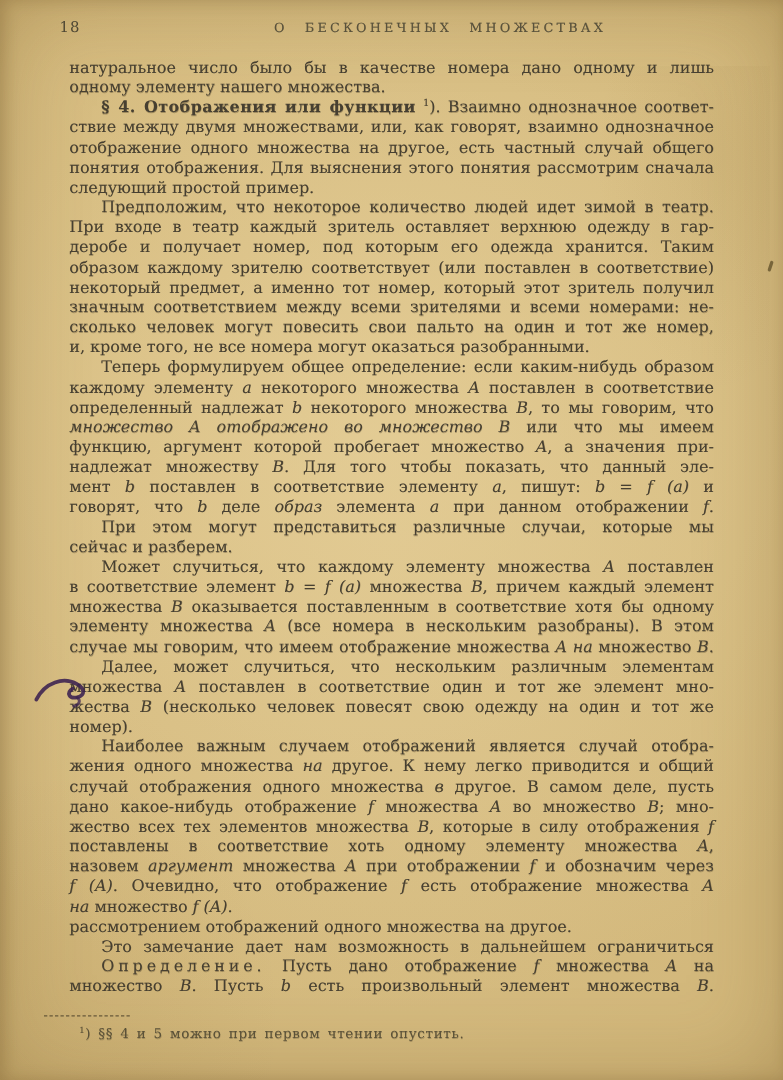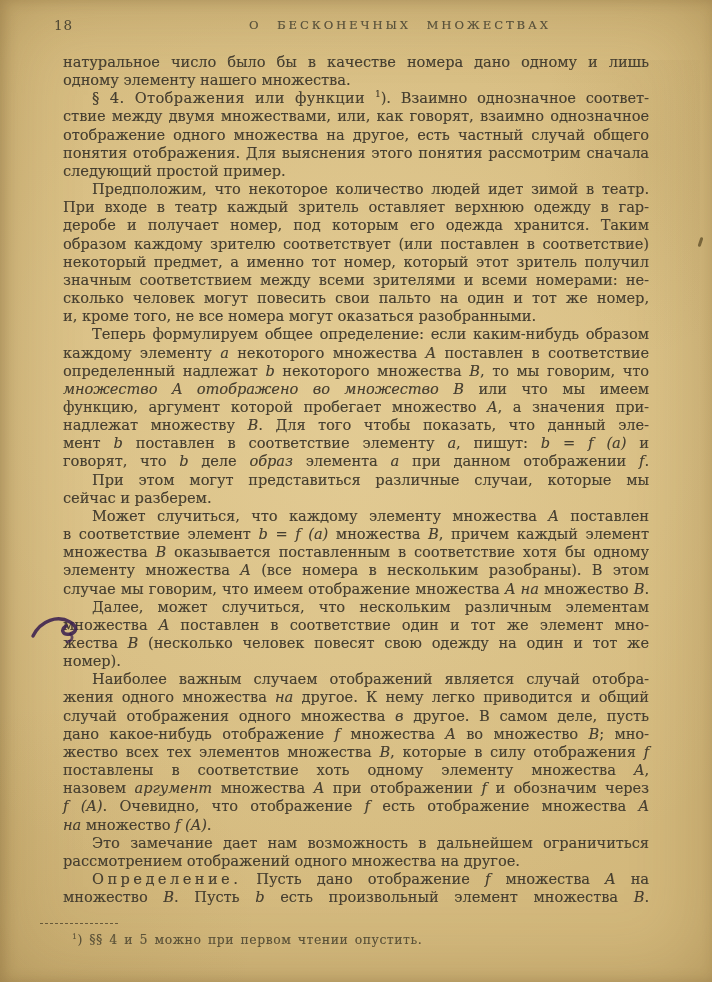--- a/index.html
+++ b/index.html
@@ -23,21 +23,21 @@
   .text-block{
     position:absolute;top:53px;left:63px;width:586px;
     font-size:14.5px;line-height:18.15px;color:#463f31;
     text-shadow:.3px .3px .4px rgba(60,50,30,.35);
   }
   .line{text-align:justify;text-align-last:justify;white-space:normal;}
   .line.lastline{text-align-last:left;}
   .line.indent{text-indent:29px;}
   .sg-n{}
   .sg-i{font-style:italic;}
-  .sg-b{font-weight:normal;letter-spacing:.4px;}
+  .sg-b{font-weight:bold;letter-spacing:.4px;}
   .sg-s{letter-spacing:3.5px;}
   .sg-p{font-size:62%;vertical-align:super;line-height:0;}
   .footnote-rule{
     position:absolute;top:923px;left:40px;width:78px;height:0;
     border-top:1.6px dashed rgba(86,74,48,.85);
   }
   .footnote{
     position:absolute;top:933px;left:72px;width:560px;
     font-size:12.3px;color:#5a5138;letter-spacing:.6px;word-spacing:2px;
     text-shadow:.3px .3px .4px rgba(70,60,35,.3);
@@ -99,22 +99,22 @@
       <div class="line"><span class="sg-n">жества </span><span class="sg-i">B</span><span class="sg-n"> (несколько человек повесят свою одежду на один и тот же номер).</span></div>
       <div class="line indent"><span class="sg-n">Наиболее важным случаем отображений является случай отобра-</span></div>
       <div class="line"><span class="sg-n">жения одного множества </span><span class="sg-i">на</span><span class="sg-n"> другое. К нему легко приводится и общий</span></div>
       <div class="line"><span class="sg-n">случай отображения одного множества </span><span class="sg-i">в</span><span class="sg-n"> другое. В самом деле, пусть</span></div>
       <div class="line"><span class="sg-n">дано какое-нибудь отображение </span><span class="sg-i">f</span><span class="sg-n"> множества </span><span class="sg-i">A</span><span class="sg-n"> во множество </span><span class="sg-i">B</span><span class="sg-n">; мно-</span></div>
       <div class="line"><span class="sg-n">жество всех тех элементов множества </span><span class="sg-i">B</span><span class="sg-n">, которые в силу отображения </span><span class="sg-i">f</span></div>
       <div class="line"><span class="sg-n">поставлены в соответствие хоть одному элементу множества </span><span class="sg-i">A</span><span class="sg-n">,</span></div>
       <div class="line"><span class="sg-n">назовем </span><span class="sg-i">аргумент</span><span class="sg-n"> множества </span><span class="sg-i">A</span><span class="sg-n"> при отображении </span><span class="sg-i">f</span><span class="sg-n"> и обозначим через</span></div>
       <div class="line"><span class="sg-i">f (A)</span><span class="sg-n">. Очевидно, что отображение </span><span class="sg-i">f</span><span class="sg-n"> есть отображение множества </span><span class="sg-i">A</span></div>
       <div class="line lastline"><span class="sg-i">на</span><span class="sg-n"> множество </span><span class="sg-i">f (A)</span><span class="sg-n">.</span></div>
+      <div class="line lastline"><span class="sg-n">рассмотрением отображений одного множества на другое.</span></div>
       <div class="line indent"><span class="sg-n">Это замечание дает нам возможность в дальнейшем ограничиться</span></div>
-      <div class="line lastline"><span class="sg-n">рассмотрением отображений одного множества на другое.</span></div>
       <div class="line indent"><span class="sg-s">Определение.</span><span class="sg-n"> Пусть дано отображение </span><span class="sg-i">f</span><span class="sg-n"> множества </span><span class="sg-i">A</span><span class="sg-n"> на</span></div>
       <div class="line"><span class="sg-n">множество </span><span class="sg-i">B</span><span class="sg-n">. Пусть </span><span class="sg-i">b</span><span class="sg-n"> есть произвольный элемент множества </span><span class="sg-i">B</span><span class="sg-n">.</span></div>
     </div>
 
   <div class="footnote-rule"></div>
   <div class="footnote"><span class="sg-p">1</span><span class="sg-n">) §§ 4 и 5 можно при первом чтении опустить.</span></div>
 
   <div class="pen-mark">
     <svg width="62" height="34" viewBox="0 0 62 34">
       <path d="M5,23 C13,7 30,2 42,9 C49,13 50,19 42,21 C35,22.5 32,17 38,13" fill="none" stroke="#3b2150" stroke-width="3.4" stroke-linecap="round" opacity="0.88"></path>

